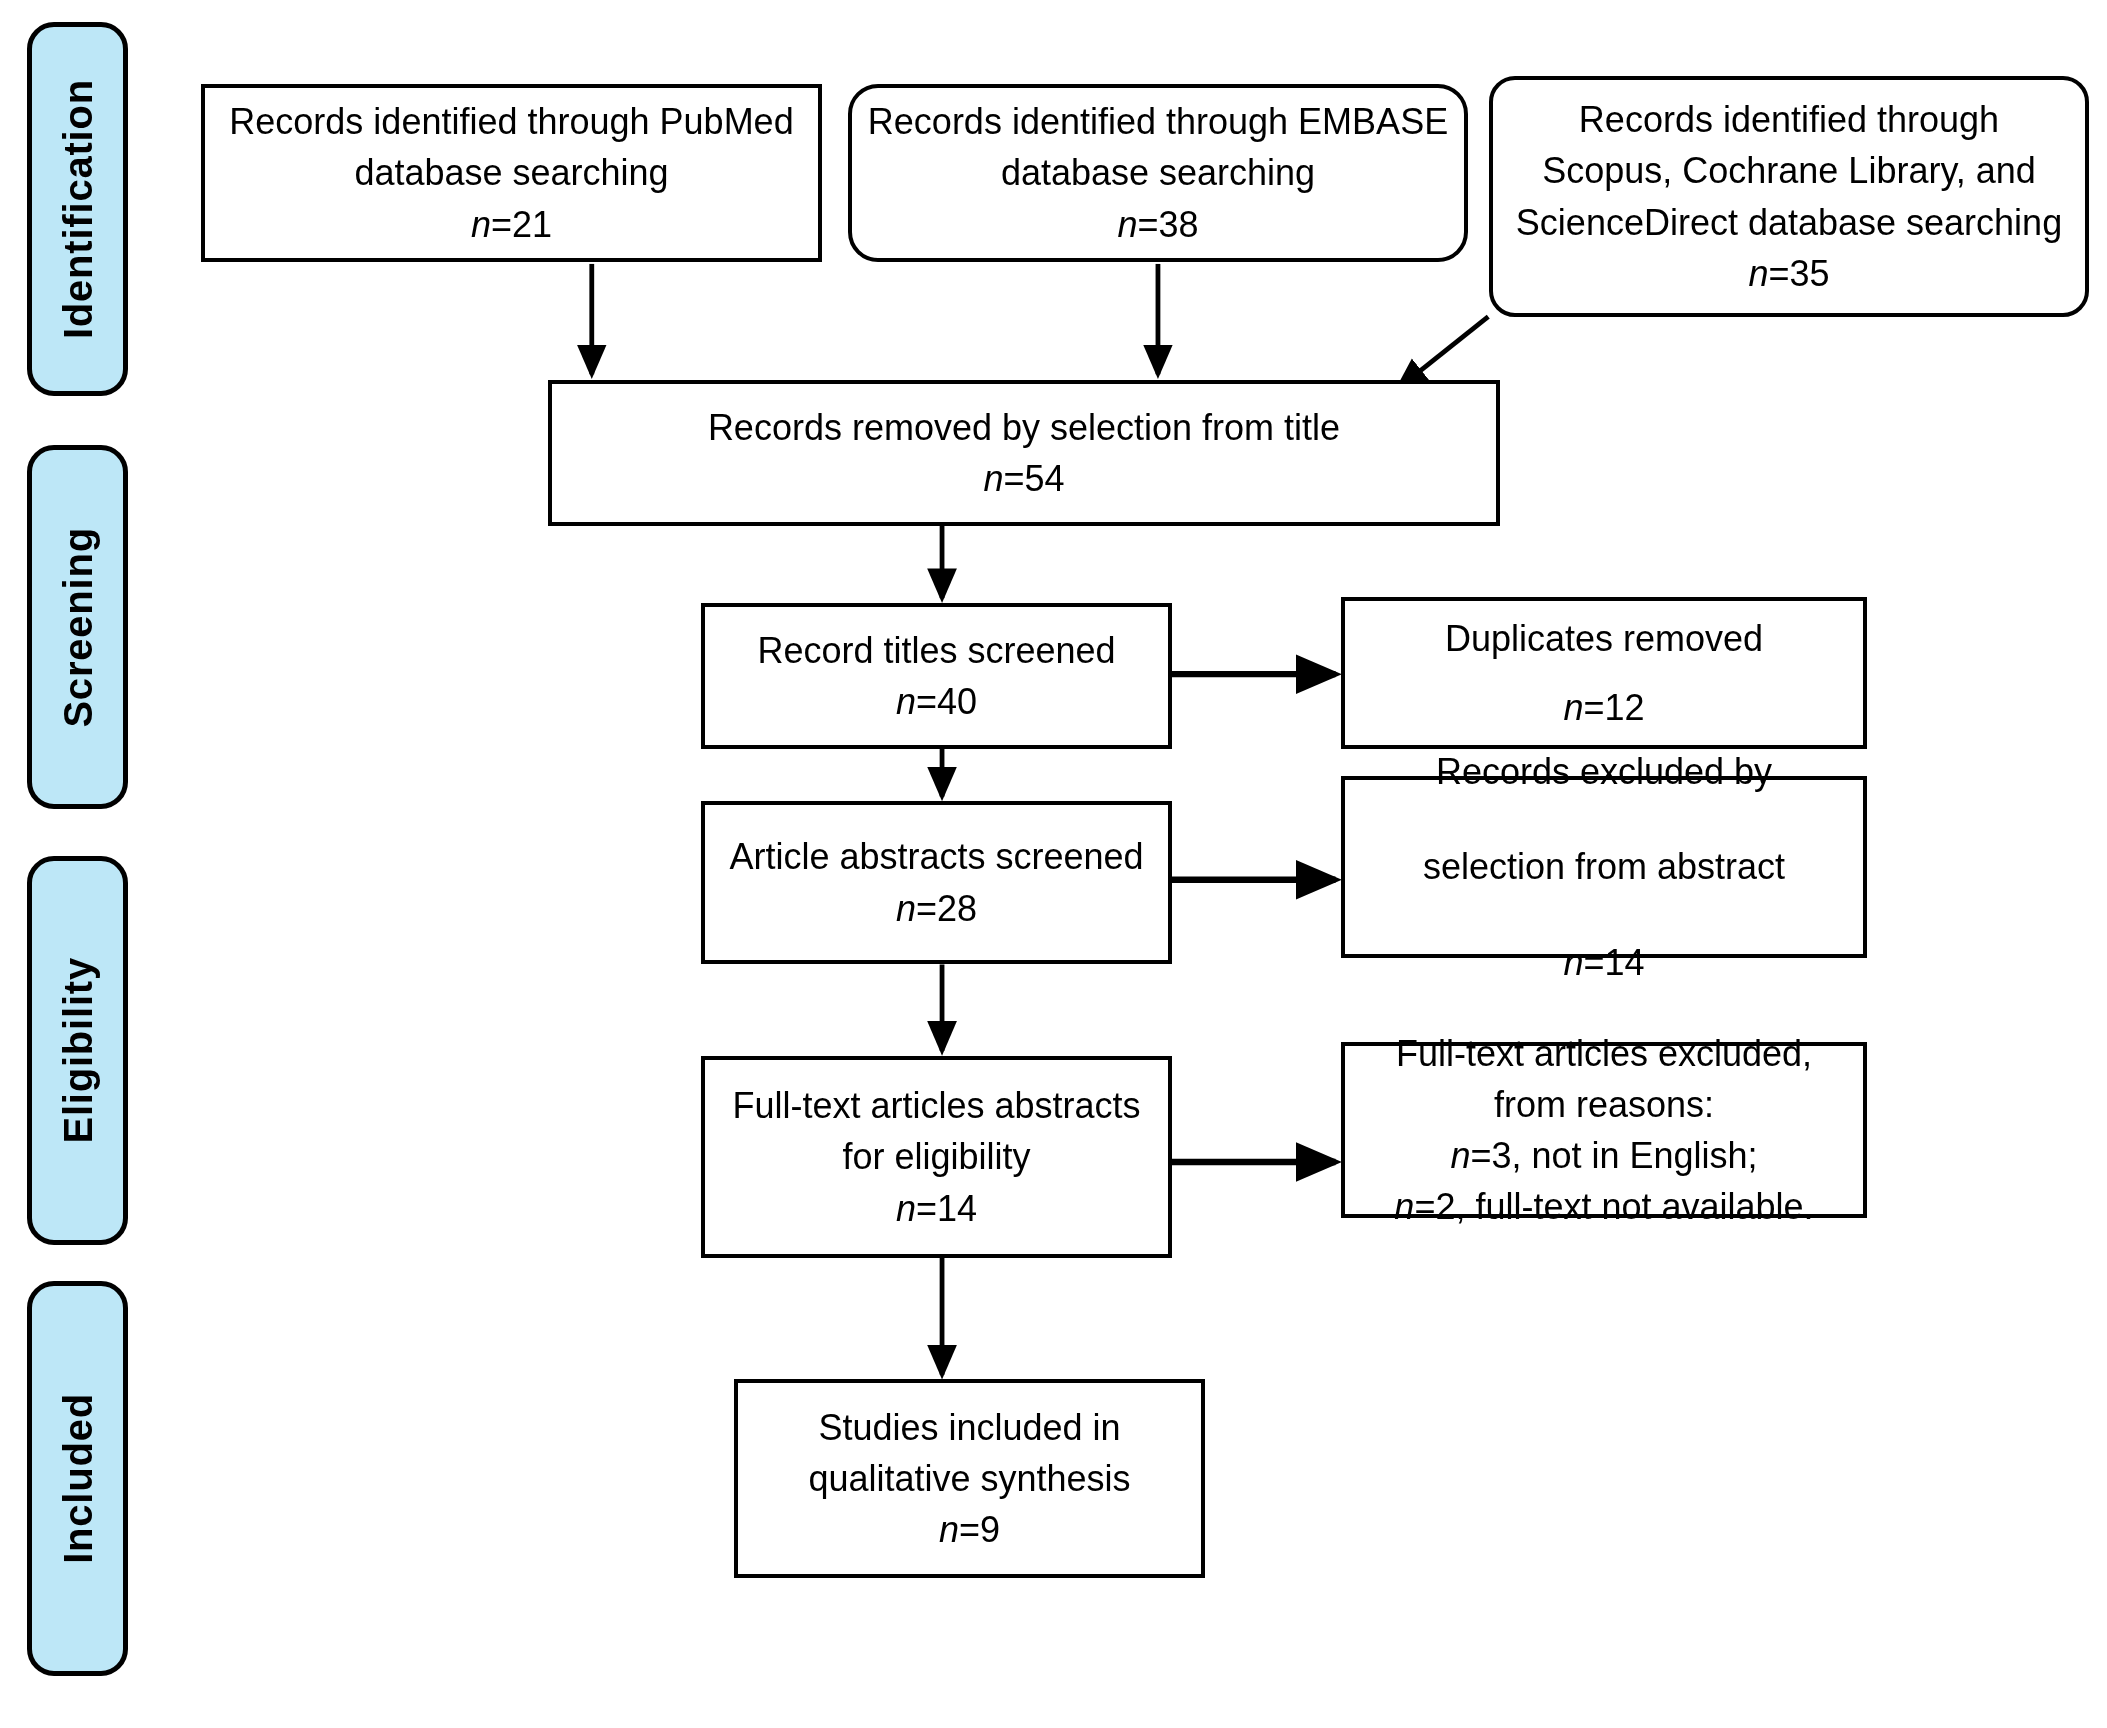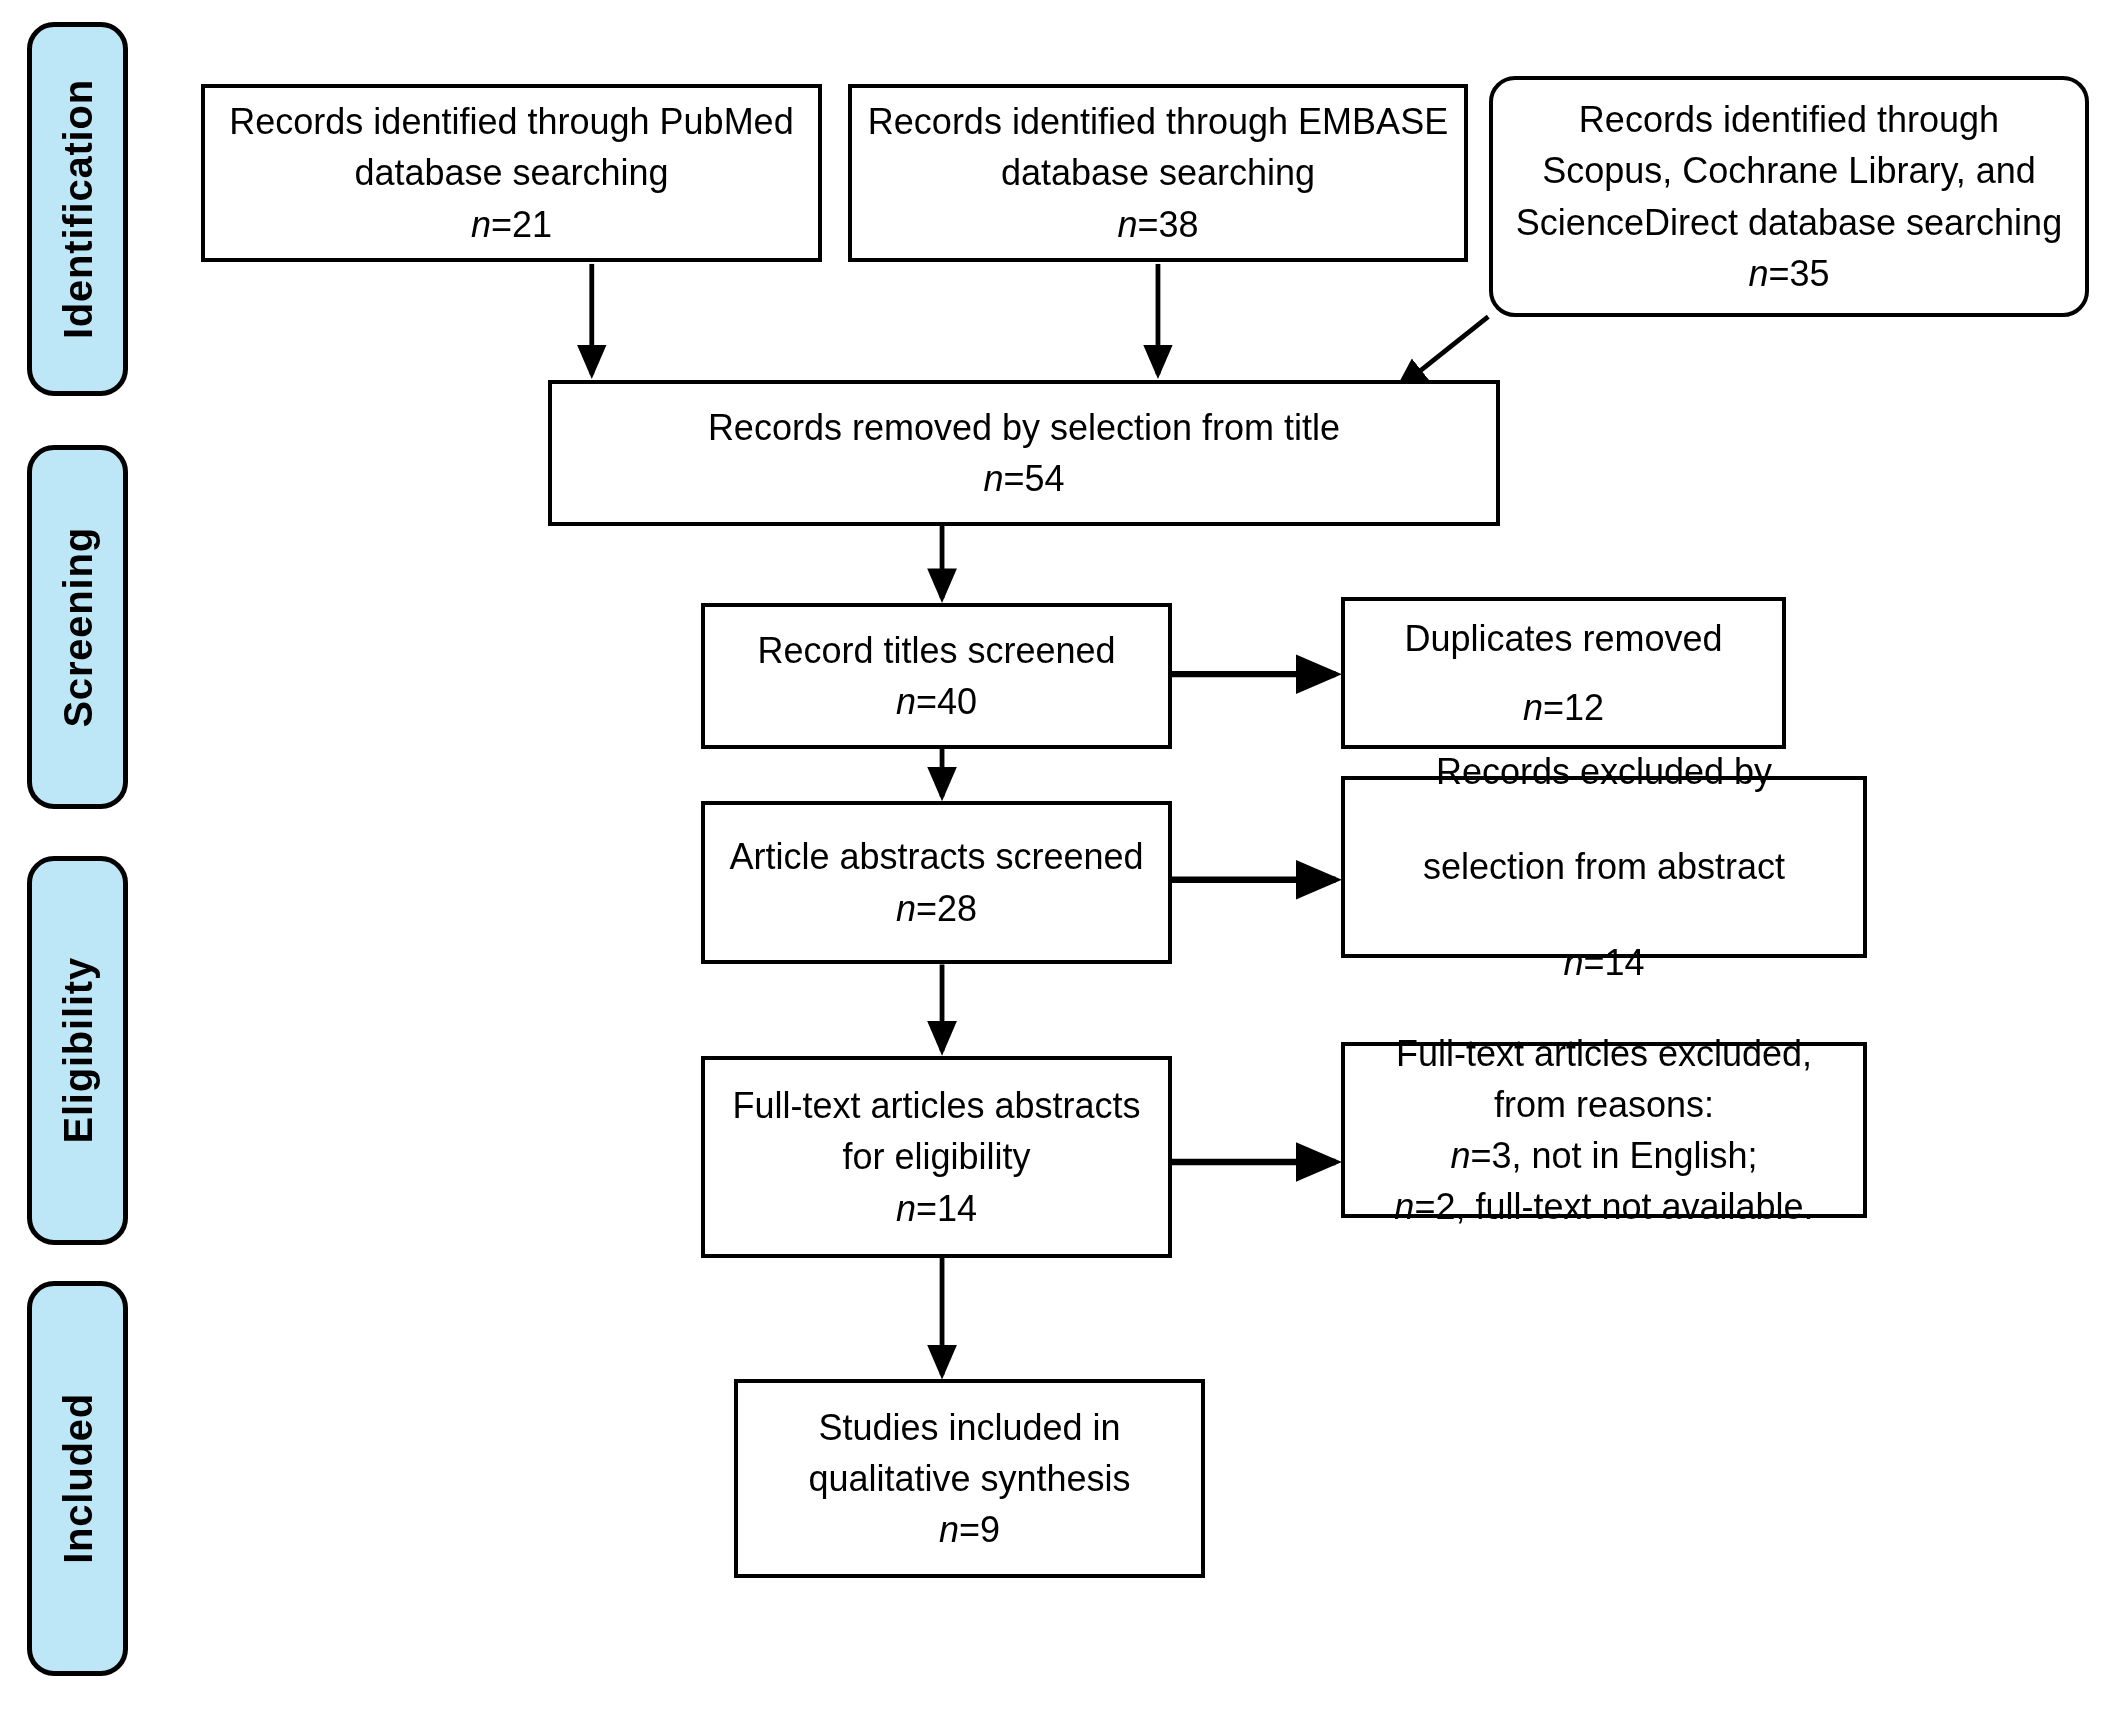--- a/index.html
+++ b/index.html
@@ -123,21 +123,21 @@
   <div class="stage-pill" style="left:27px; top:1281px; width:101px; height:395px;">
     <span class="stage-label">Included</span>
   </div>
 
   <div class="flow-box" style="left:201px; top:84px; width:621px; height:178px;">
     <span class="ln">Records identified through PubMed</span>
     <span class="ln">database searching</span>
     <span class="ln"><em>n</em><span>=21</span></span>
   </div>
 
-  <div class="flow-box" style="left:848px; top:84px; width:620px; height:178px;">
+  <div class="flow-box" style="left:848px; top:84px; width:620px; height:178px;border-radius:30px;">
     <span class="ln">Records identified through EMBASE</span>
     <span class="ln">database searching</span>
     <span class="ln"><em>n</em><span>=38</span></span>
   </div>
 
   <div class="flow-box" style="left:1489px; top:76px; width:600px; height:241px;border-radius:26px;">
     <span class="ln">Records identified through</span>
     <span class="ln">Scopus, Cochrane Library, and</span>
     <span class="ln">ScienceDirect database searching</span>
     <span class="ln"><em>n</em><span>=35</span></span>
@@ -146,21 +146,21 @@
   <div class="flow-box" style="left:548px; top:380px; width:952px; height:146px;">
     <span class="ln">Records removed by selection from title</span>
     <span class="ln"><em>n</em><span>=54</span></span>
   </div>
 
   <div class="flow-box" style="left:701px; top:603px; width:471px; height:146px;">
     <span class="ln">Record titles screened</span>
     <span class="ln"><em>n</em><span>=40</span></span>
   </div>
 
-  <div class="flow-box" style="left:1341px; top:597px; width:445px; height:152px;gap:17px;">
+  <div class="flow-box" style="left:1341px; top:597px; width:526px; height:152px;gap:17px;">
     <span class="ln">Duplicates removed</span>
     <span class="ln"><em>n</em><span>=12</span></span>
   </div>
 
   <div class="flow-box" style="left:701px; top:801px; width:471px; height:163px;">
     <span class="ln">Article abstracts screened</span>
     <span class="ln"><em>n</em><span>=28</span></span>
   </div>
 
   <div class="flow-box" style="left:1341px; top:776px; width:526px; height:182px;gap:44px;">

